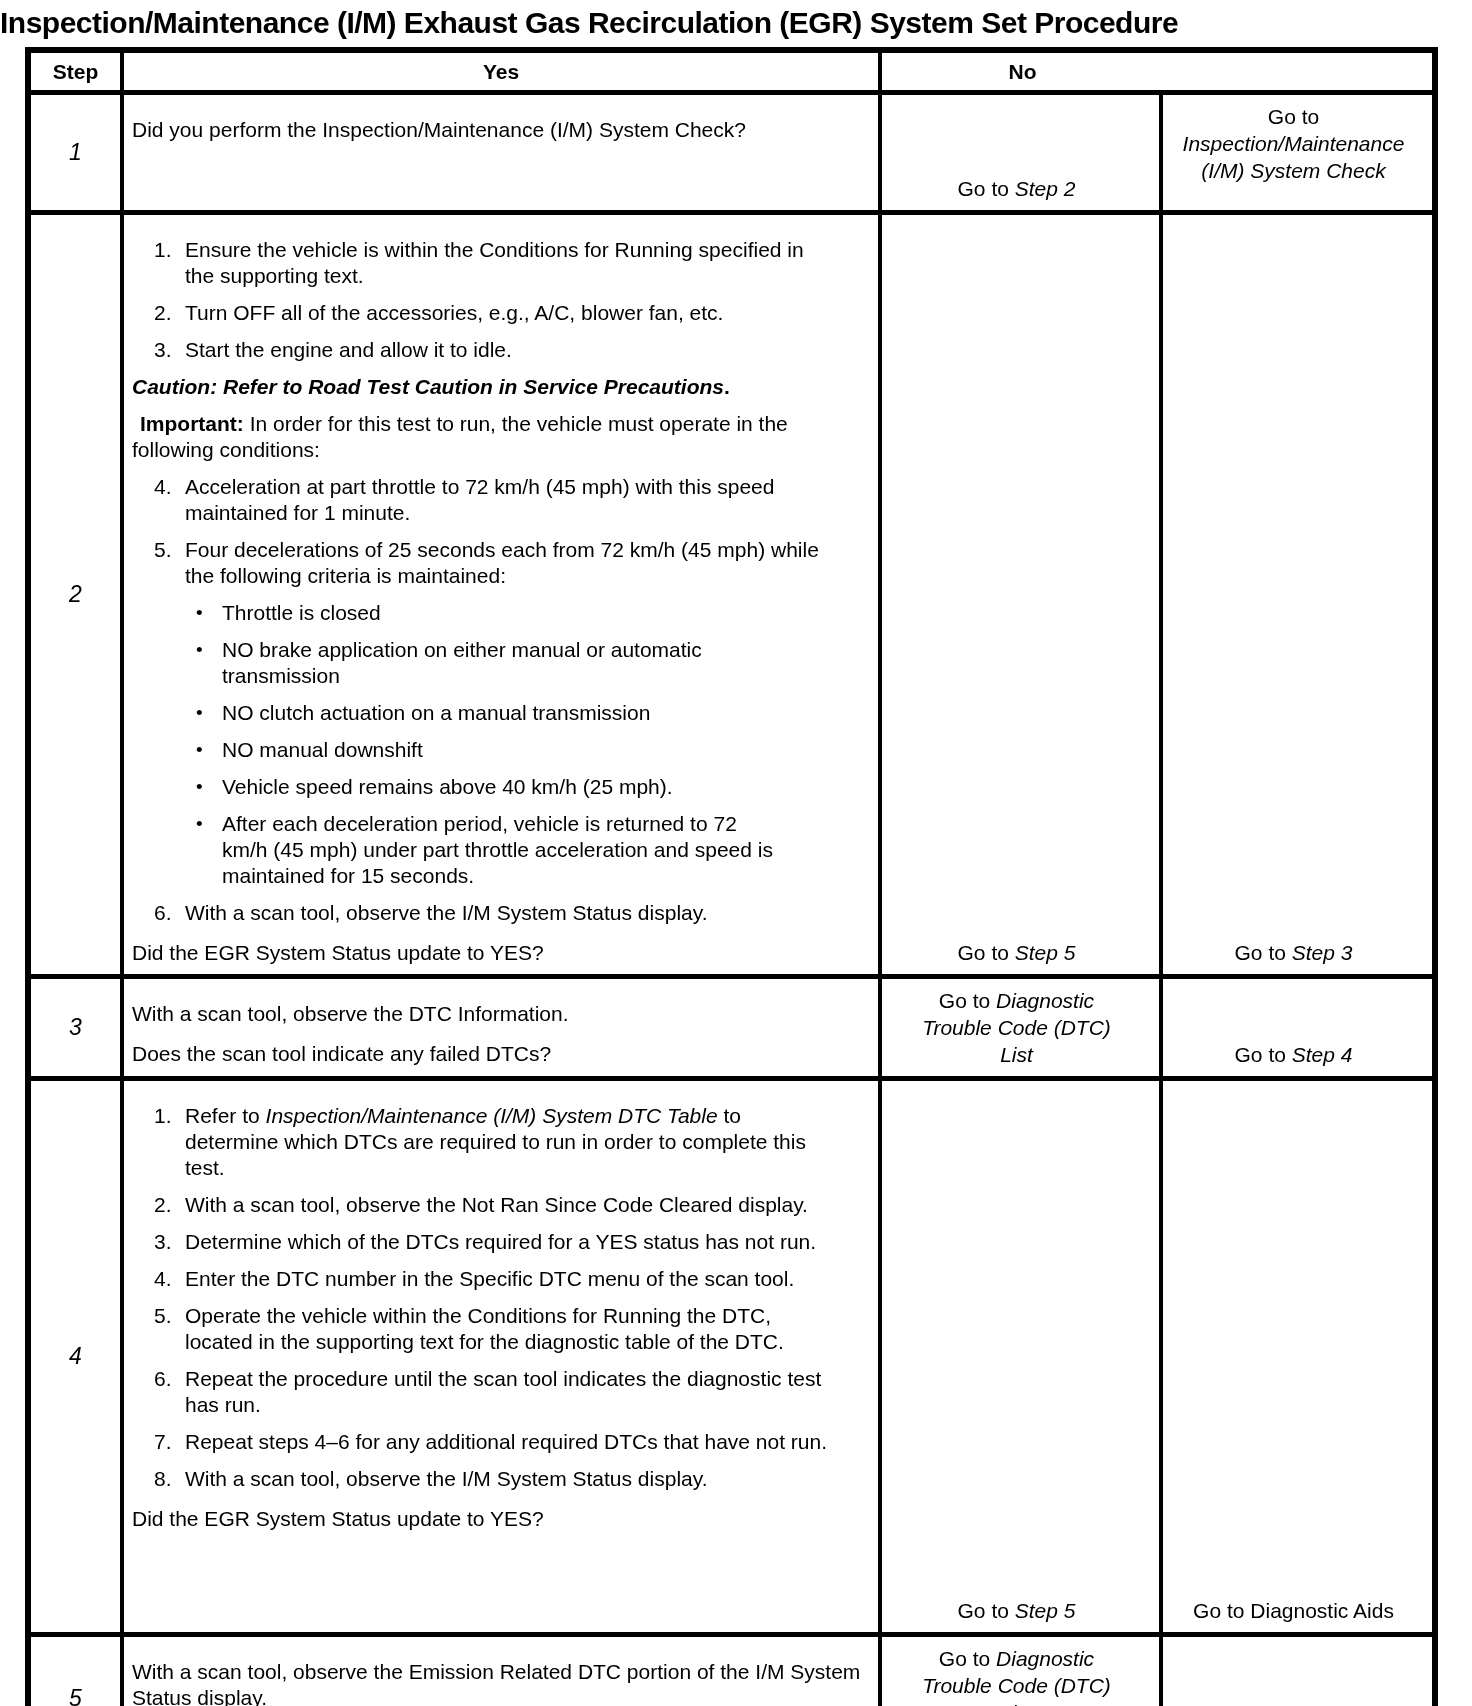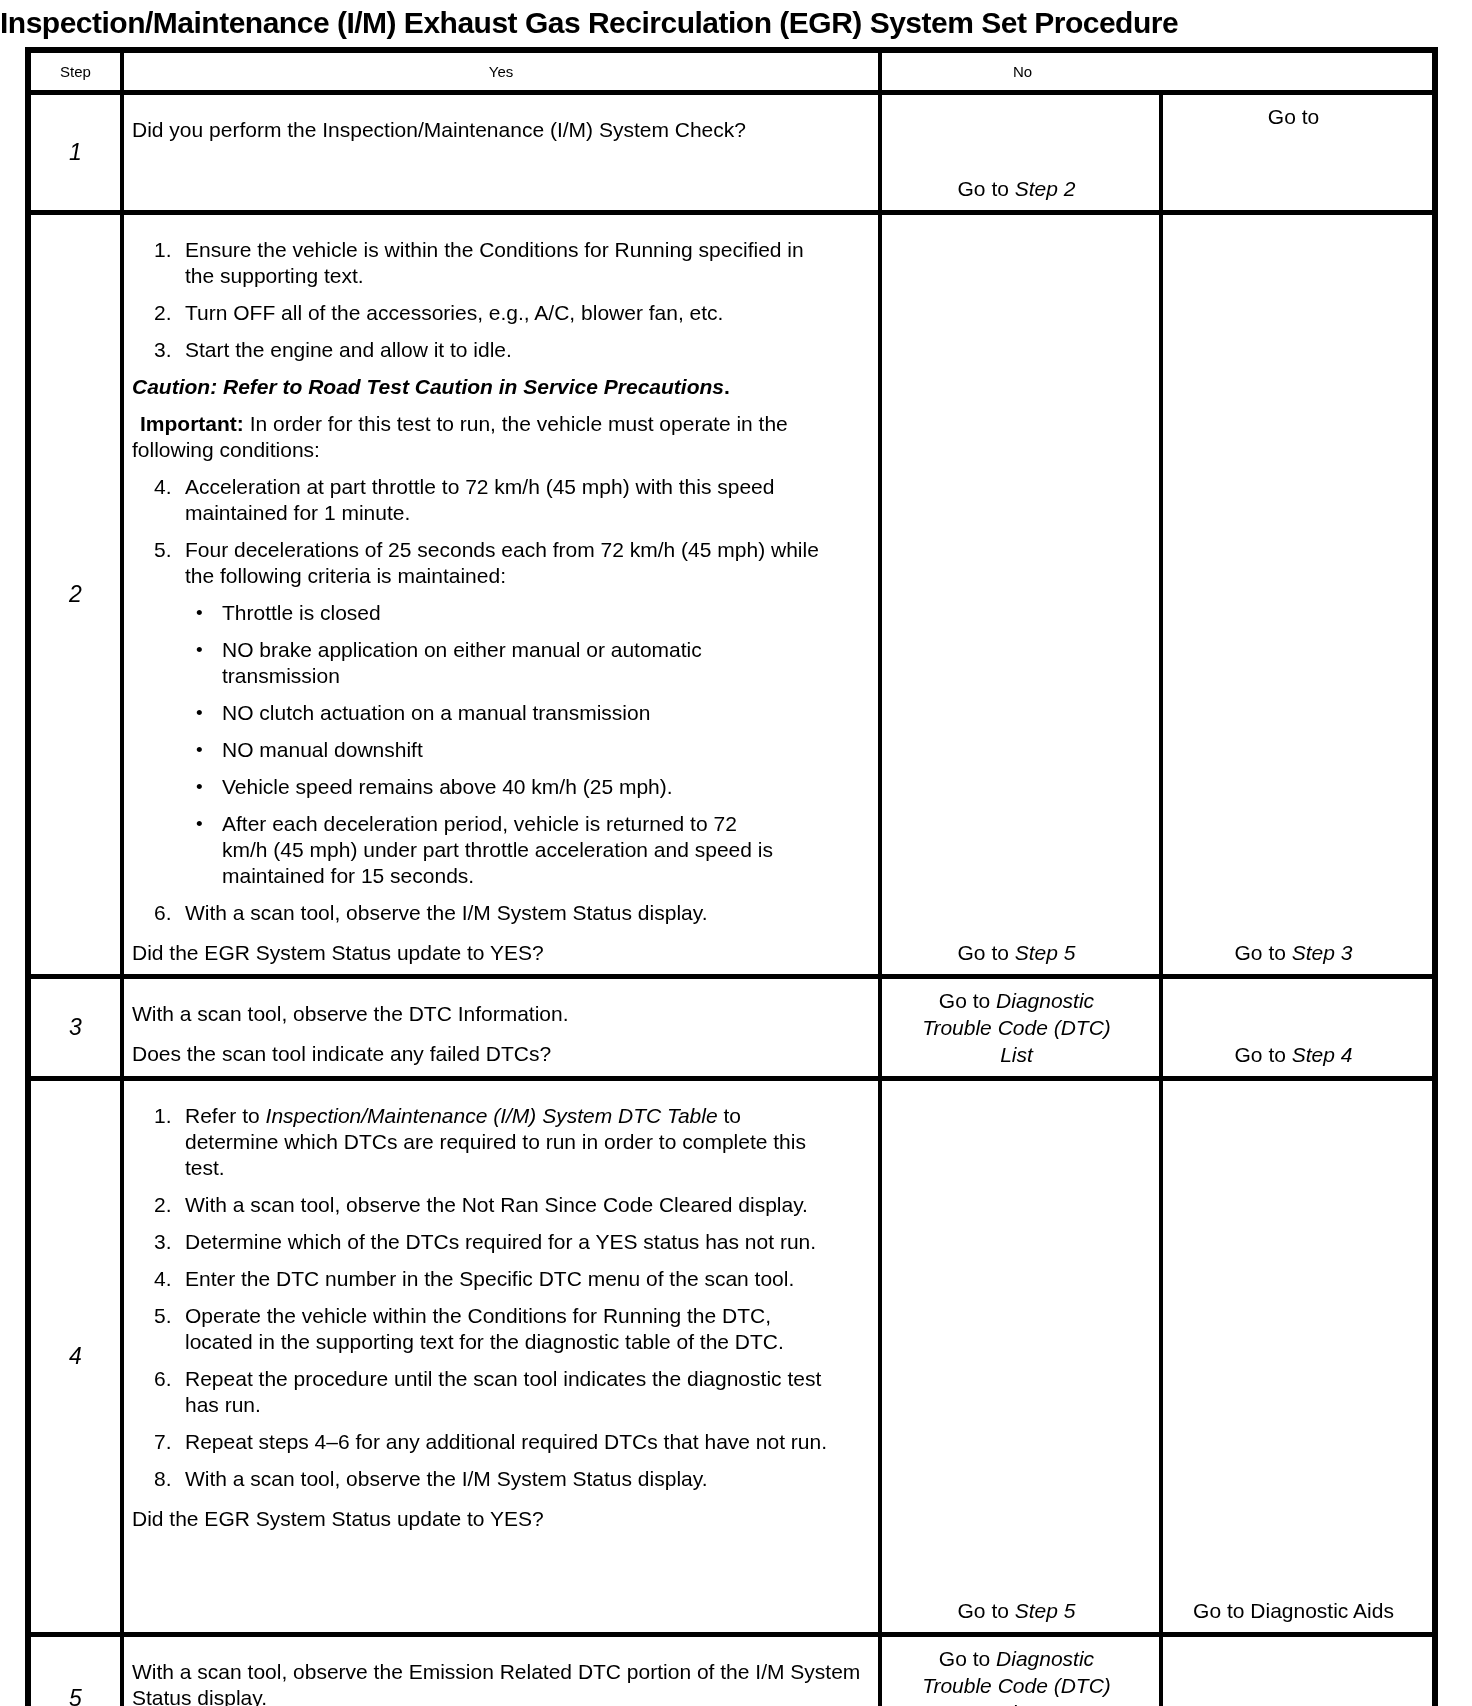--- a/index.html
+++ b/index.html
@@ -28,21 +28,21 @@
     grid-template-columns: 93px 758px 281px 1fr;
   }
   .trow + .trow { border-top: 5px solid #000; }
   .cell { box-sizing: border-box; border-right: 4px solid #000; min-width: 0; }
   .cell:last-child { border-right: none; }
 
   
   .hrow { min-height: 37px; }
   .hrow .cell {
     display: flex; align-items: center; justify-content: center;
-    font-weight: normal; font-size: 15px;
+    font-weight: bold; font-size: 21px;
   }
 
   
   .r1 { min-height: 115px; }
   .r2 { min-height: 735px; }
   .r3 { min-height: 91px; }
   .r4 { min-height: 551px; }
   .r5 { min-height: 95px; }
 
   
@@ -101,20 +101,21 @@
       </div>
       <div class="cell actc">
         <p class="acp">Did you perform the Inspection/Maintenance (I/M) System Check?</p>
       </div>
       <div class="cell yn">
         <span><span>Go to </span><i>Step 2</i></span>
       </div>
       <div class="cell yn v-top">
         <div>
           <div>Go to</div>
+          <div><i>Inspection/Maintenance (I/M) System Check</i></div>
         </div>
       </div>
     </div>
 
     <div class="trow r2">
       <div class="cell stepc">
         <span>2</span>
       </div>
       <div class="cell actc">
         <div class="oli">

